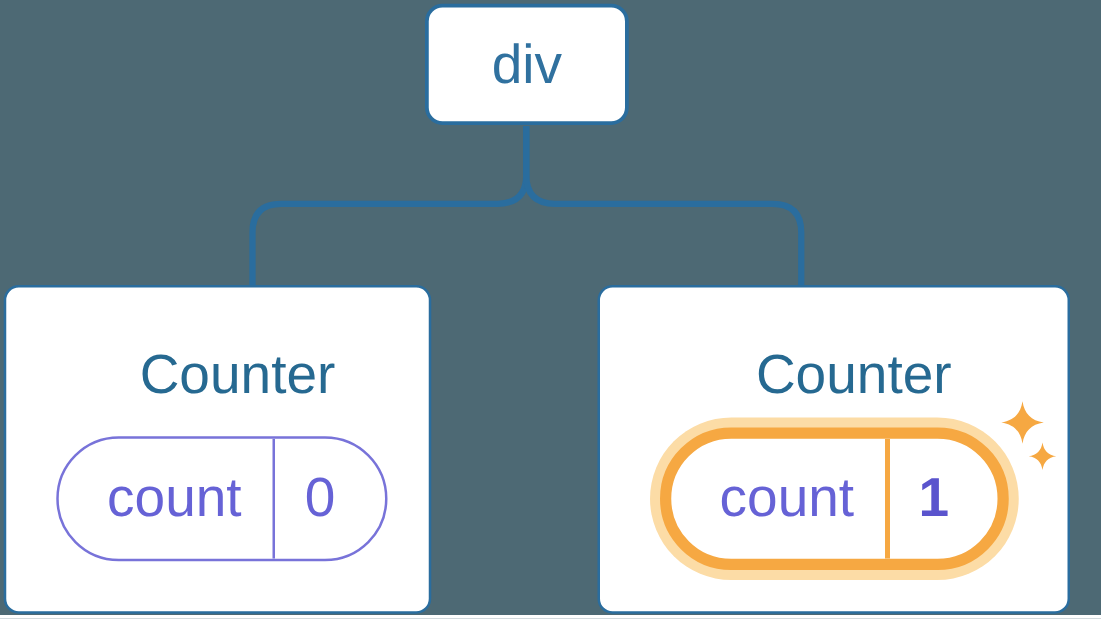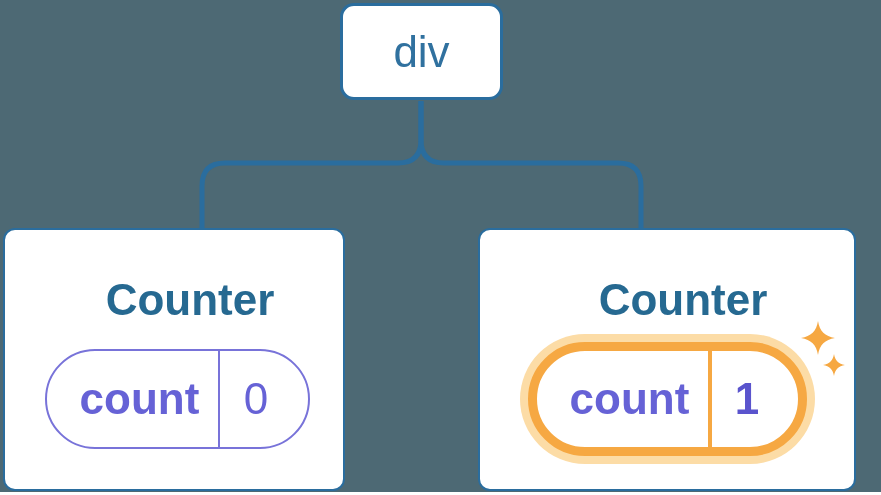--- a/index.html
+++ b/index.html
@@ -39,21 +39,21 @@
     border: 2px solid var(--node-blue);
     border-radius: 12px;
   }
   .card-left  { left: 3px;   width: 342px; }
   .card-right { left: 478px; width: 378px; }
 
   .card-title {
     position: absolute;
     top: 45px; left: 0; right: 0; height: 50px;
     display: flex; align-items: center; justify-content: center;
-    font-size: 44px; font-weight: 700;
+    font-size: 44px; font-weight: 400;
     color: var(--title-blue);
     padding-left: 32px;
   }
 
   .pill {
     position: absolute;
     display: flex; align-items: stretch;
     background: var(--card-bg);
     border-radius: 999px;
     overflow: hidden;
@@ -66,21 +66,21 @@
   .pill-highlight {
     left: 48px; top: 112px;
     width: 279px; height: 114px;
     border: 9px solid var(--orange);
     box-shadow: 0 0 0 8px var(--orange-light);
   }
 
   .pill-key {
     display: flex; align-items: center; justify-content: center;
     padding-left: 14px;
-    font-size: 44px; font-weight: 700;
+    font-size: 44px; font-weight: 400;
     color: var(--purple);
   }
   .pill-plain     .pill-key { flex: 0 0 173px; border-right: 2px solid var(--purple-border); }
   .pill-highlight .pill-key { flex: 0 0 175px; border-right: 4px solid var(--orange); }
 
   .pill-value {
     flex: 1;
     display: flex; align-items: center; justify-content: center;
     padding-right: 16px;
     font-size: 44px; font-weight: 500;

